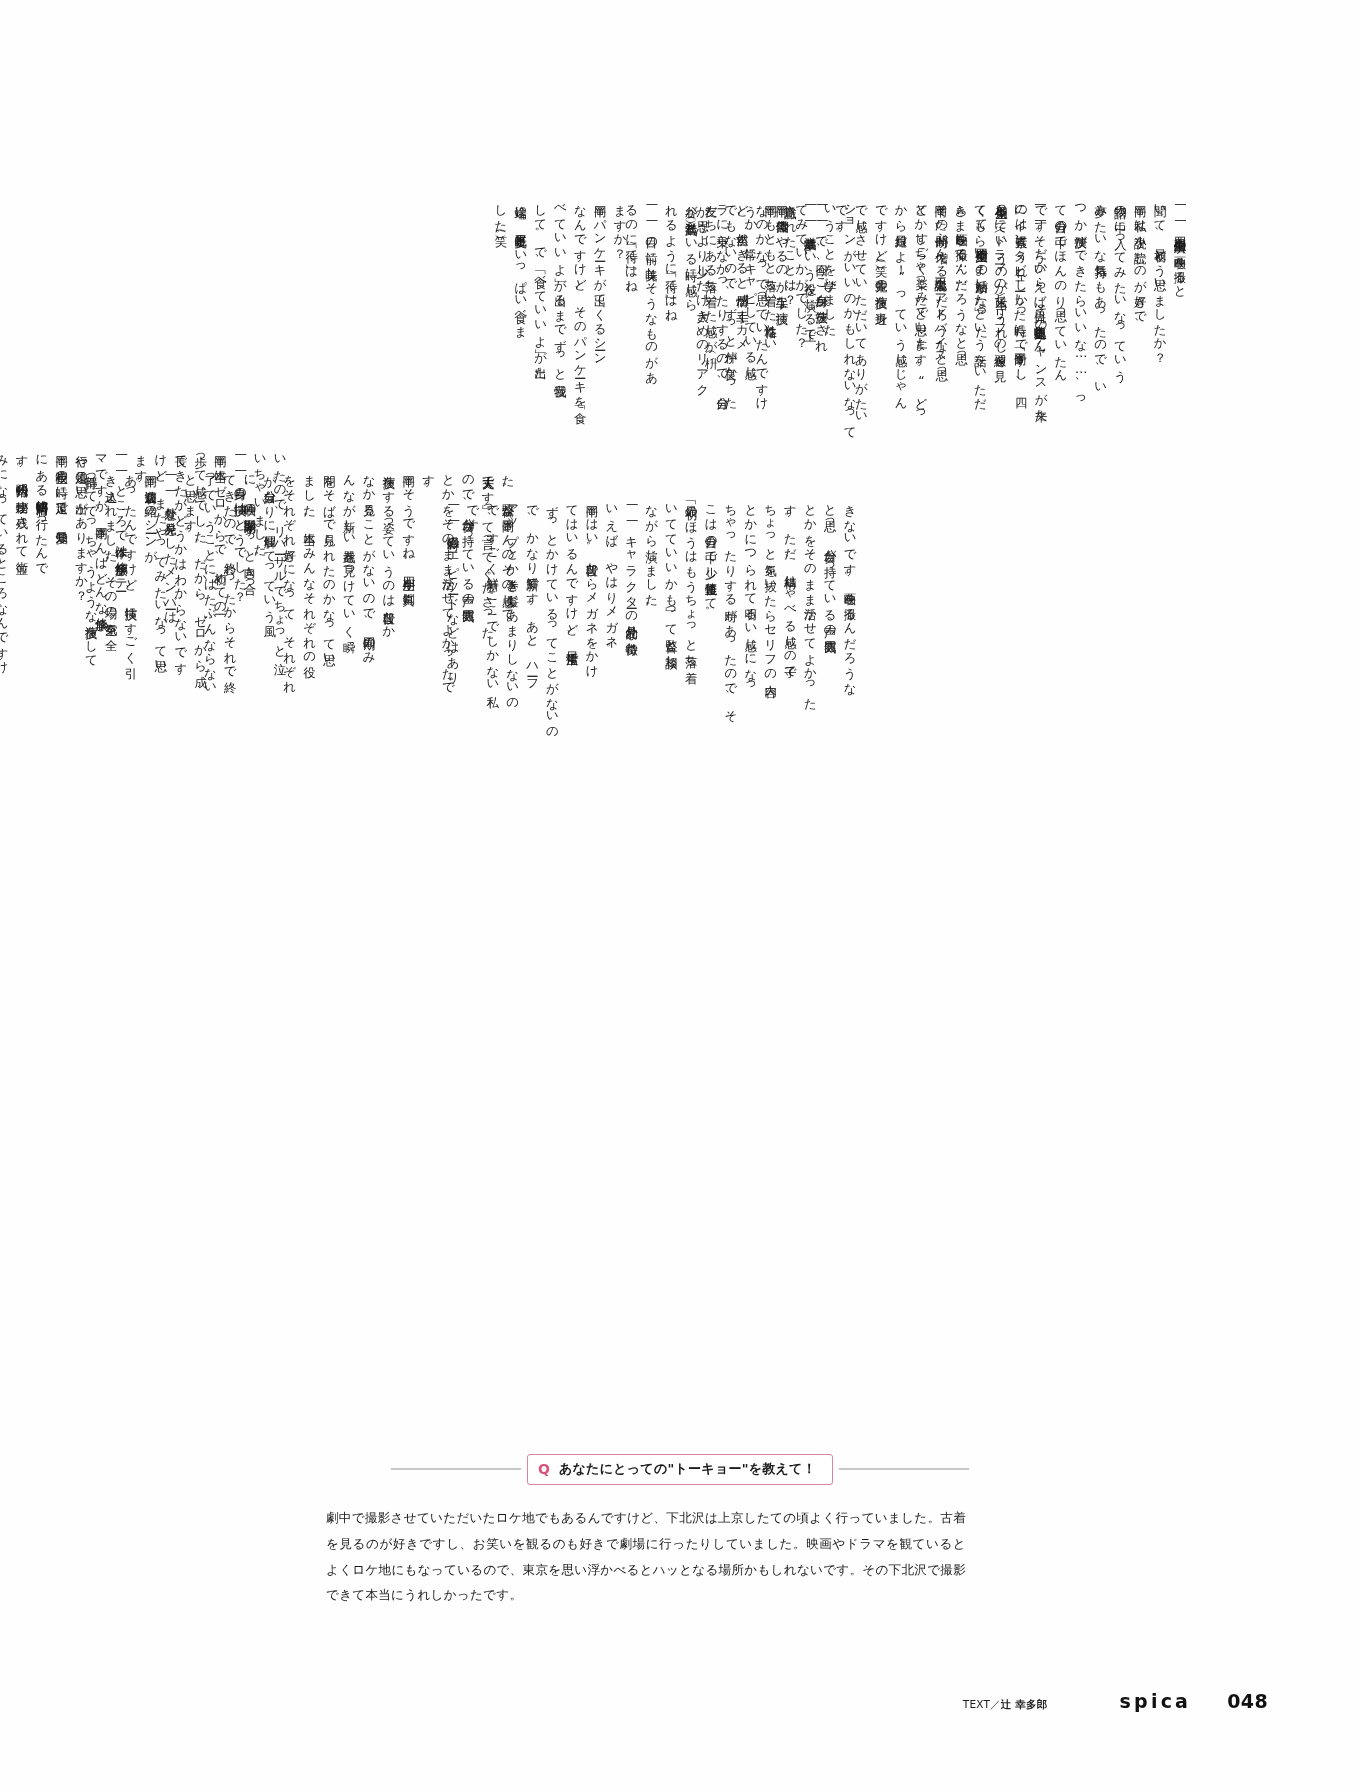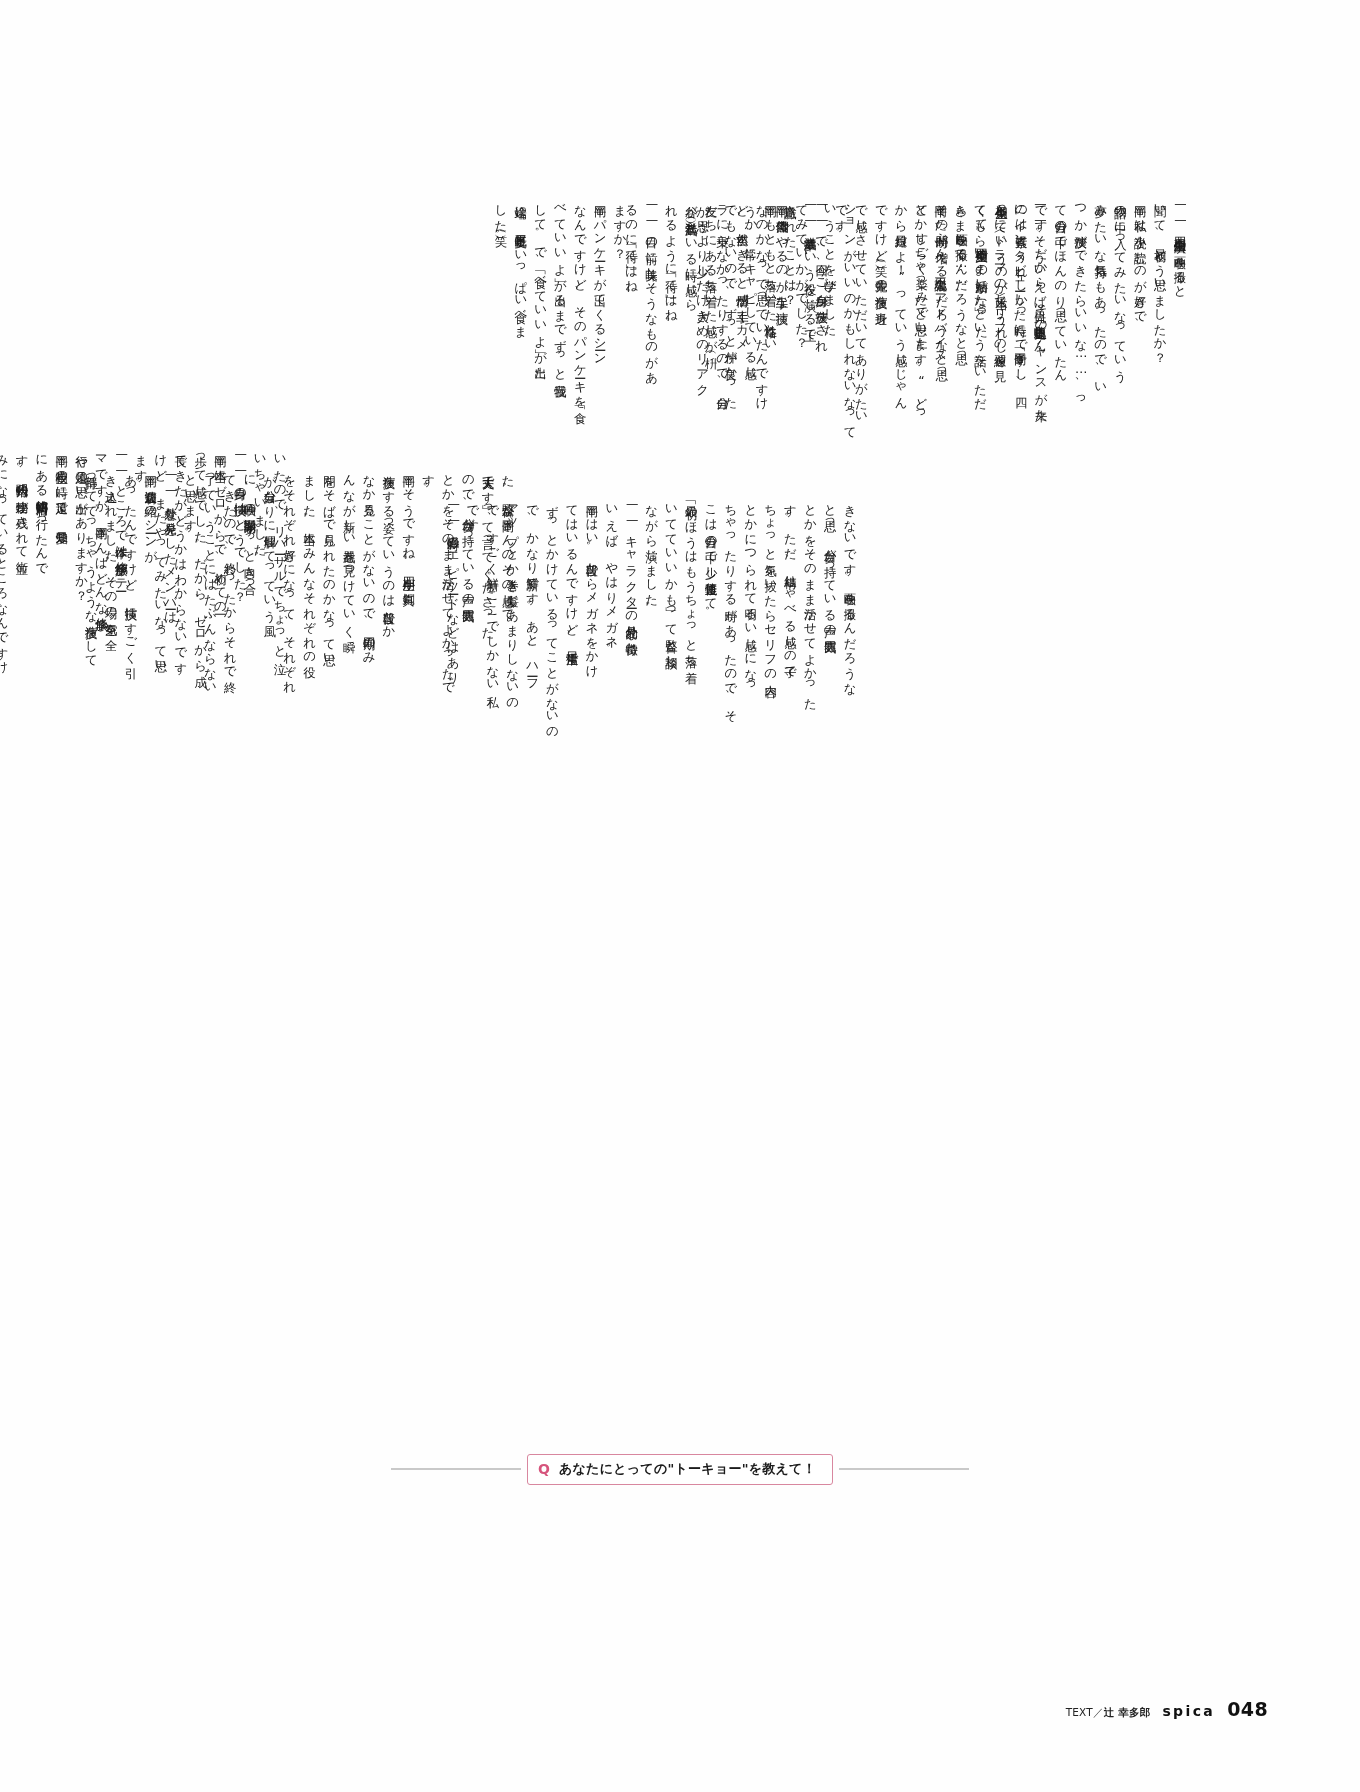--- a/index.html
+++ b/index.html
@@ -93,37 +93,38 @@
     line-height: 2.05;
     letter-spacing: 0.02em;
     text-align: justify;
     color: #1a1a1a;
   }
 
   
   .footer {
     position: absolute;
     right: 92px;
-    bottom: 72px;
+    bottom: 80px;
     display: flex;
     align-items: baseline;
-    gap: 12px;
+    gap: 36px;
     text-align: right;
   }
   .credit {
     font-size: 10.5px;
     letter-spacing: 0.02em;
     color: #222;
   }
   .credit b { font-weight: bold; }
   .brand {
-    font-size: 14px;
+    font-size: 19px;
     letter-spacing: 0.17em;
     font-weight: bold;
     color: #111;
+    margin-left: 36px;
   }
   .pageno {
     font-size: 19px;
     font-weight: bold;
     letter-spacing: 0.02em;
     color: #111;
   }
 </style>
 </head>
 <body>
@@ -258,20 +259,21 @@
 
   <div class="qbanner">
     <div class="qrule"></div>
     <div class="qbox">
       <span class="qmark">Q</span>
       <span class="qtext">あなたにとっての"トーキョー"を教えて！</span>
     </div>
     <div class="qrule"></div>
   </div>
 
+  <div class="answer">劇中で撮影させていただいたロケ地でもあるんですけど、下北沢は上京したての頃よく行っていました。古着を見るのが好きですし、お笑いを観るのも好きで劇場に行ったりしていました。映画やドラマを観ているとよくロケ地にもなっているので、東京を思い浮かべるとハッとなる場所かもしれないです。その下北沢で撮影できて本当にうれしかったです。</div>
 
   <div class="footer">
     <span class="credit"><span>TEXT／</span><b>辻 幸多郎</b></span>
     <span class="brand">spica</span>
     <span class="pageno">048</span>
   </div>
 
 </div>
 
 </body></html>

